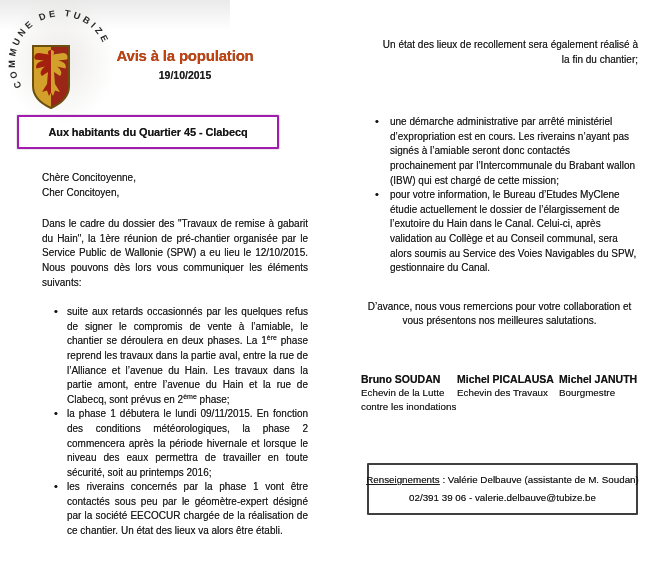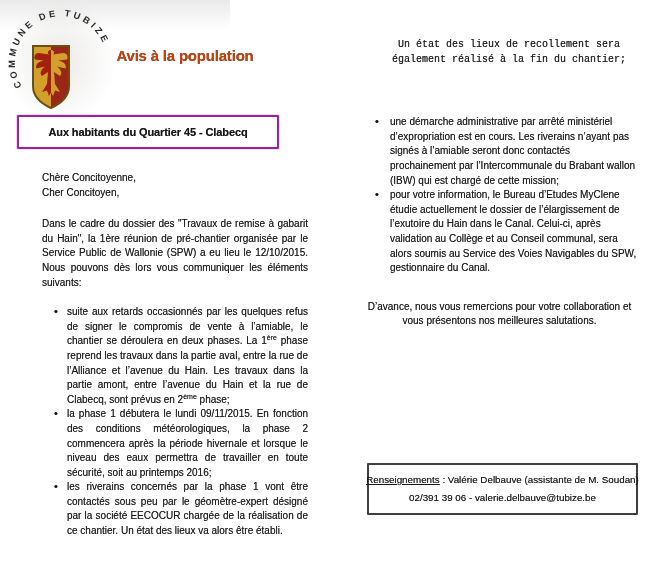--- a/index.html
+++ b/index.html
@@ -50,21 +50,21 @@
   .body-left ul, .body-right ul{list-style:none;margin:0;padding:0;}
   .body-left ul{margin-top:15px;padding-left:25px;}
   .body-left li, .body-right li{position:relative;text-align:justify;margin:0;}
   .body-left li::before, .body-right li::before{
     content:"\2022";position:absolute;left:-13px;top:-1px;font-size:11px;color:#111;
   }
   sup{font-size:7px;line-height:0;vertical-align:4px;letter-spacing:0;}
 
   
   .body-right{position:absolute;left:34px;top:38px;width:277px;font-size:10px;line-height:14.6px;}
-  .carryover{margin-left:19px;text-align:center;font-family:Liberation Mono, monospace;}
+  .carryover{margin-left:19px;text-align:right;}
   .body-right ul{padding-left:29px;margin-top:48px;}
   .body-right li{text-align:left;}
   .body-right li::before{left:-15px;}
   .closing{margin:24px 0 0;text-align:center;}
 
   .signatures{display:flex;margin-top:44px;}
   .sig-col{line-height:13.5px;}
   .sig-col.c1{width:96px;}
   .sig-col.c2{width:102px;}
   .sig-col.c3{flex:1;}
@@ -113,20 +113,21 @@
             <rect x="43" y="40" width="18" height="70" fill="#992616"></rect>
             <path d="M43 48 C46 48 47 50.5 45.2 52.5 L55 51 C59 51 60.5 54.5 59 57.5 L50 58.5 C56 59.5 59 63 57.5 66.5 L49 64.5 C53.5 68 54.5 71.5 52 74 L46 70 L47 82 L52 90 L47 88.5 L45 94 L43 90.5 Z" fill="#d4a02c"></path>
           </g>
         </g>
         <path d="M25 44 H61 V84 Q61 98 43 106 Q25 98 25 84 Z" fill="none" stroke-width="2" stroke="#6b4f10"></path>
       </svg>
     </div>
 
     <div class="title-wrap">
       <div class="doc-title scan-text">Avis à la population</div>
+      <div class="doc-date scan-text">19/10/2015</div>
     </div>
 
     <div class="banner-box">
       <span class="banner-text scan-text">Aux habitants du Quartier 45 - Clabecq</span>
     </div>
 
     <div class="body-left scan-text">
       <div class="salutation">
         <div>Chère Concitoyenne,</div>
         <div>Cher Concitoyen,</div>
@@ -143,20 +144,35 @@
   <div class="page page-right">
 
     <div class="body-right scan-text">
       <div class="carryover">Un état des lieux de recollement sera également réalisé à la fin du chantier;</div>
       <ul>
         <li>une démarche administrative par arrêté ministériel d’expropriation est en cours. Les riverains n’ayant pas signés à l’amiable seront donc contactés prochainement par l’Intercommunale du Brabant wallon (IBW) qui est chargé de cette mission;</li>
         <li>pour votre information, le Bureau d’Etudes MyClene étudie actuellement le dossier de l’élargissement de l’exutoire du Hain dans le Canal. Celui-ci, après validation au Collège et au Conseil communal, sera alors soumis au Service des Voies Navigables du SPW, gestionnaire du Canal.</li>
       </ul>
       <p class="closing">D’avance, nous vous remercions pour votre collaboration et vous présentons nos meilleures salutations.</p>
 
+      <div class="signatures">
+        <div class="sig-col c1">
+          <div class="sig-name">Bruno SOUDAN</div>
+          <div class="sig-role">Echevin de la Lutte</div>
+          <div class="sig-role">contre les inondations</div>
+        </div>
+        <div class="sig-col c2">
+          <div class="sig-name">Michel PICALAUSA</div>
+          <div class="sig-role">Echevin des Travaux</div>
+        </div>
+        <div class="sig-col c3">
+          <div class="sig-name">Michel JANUTH</div>
+          <div class="sig-role">Bourgmestre</div>
+        </div>
+      </div>
     </div>
 
     <div class="info-box">
       <div class="info-line scan-text"><span class="u">Renseignements</span><span> : Valérie Delbauve (assistante de M. Soudan)</span></div>
       <div class="info-line scan-text">02/391 39 06 - valerie.delbauve@tubize.be</div>
     </div>
   </div>
 
 </div>
 

